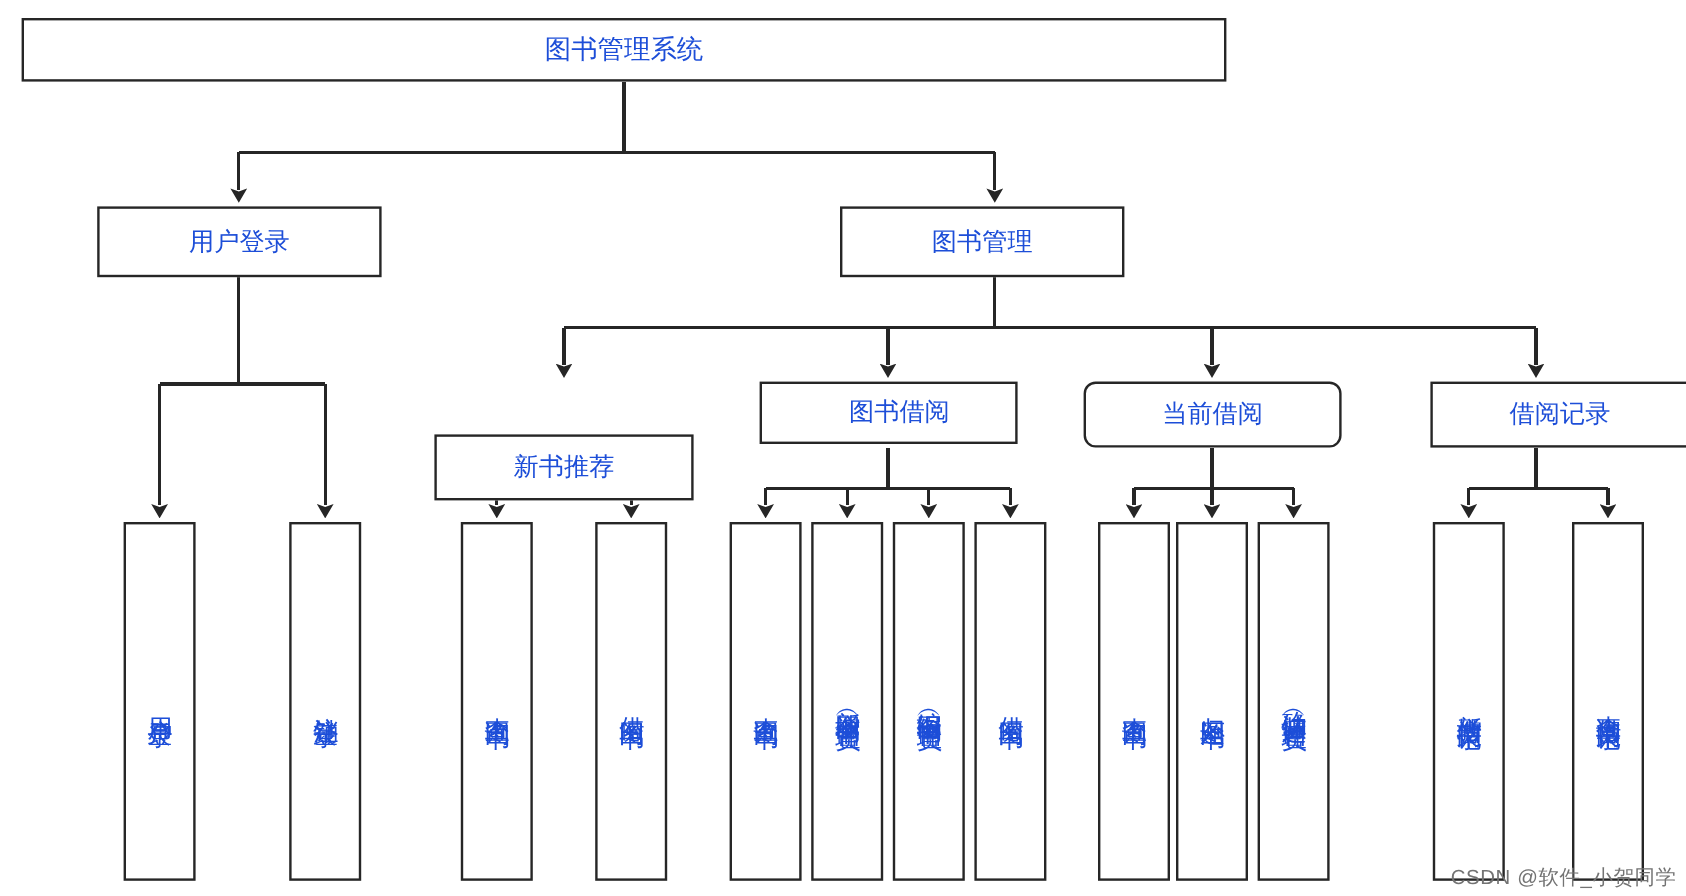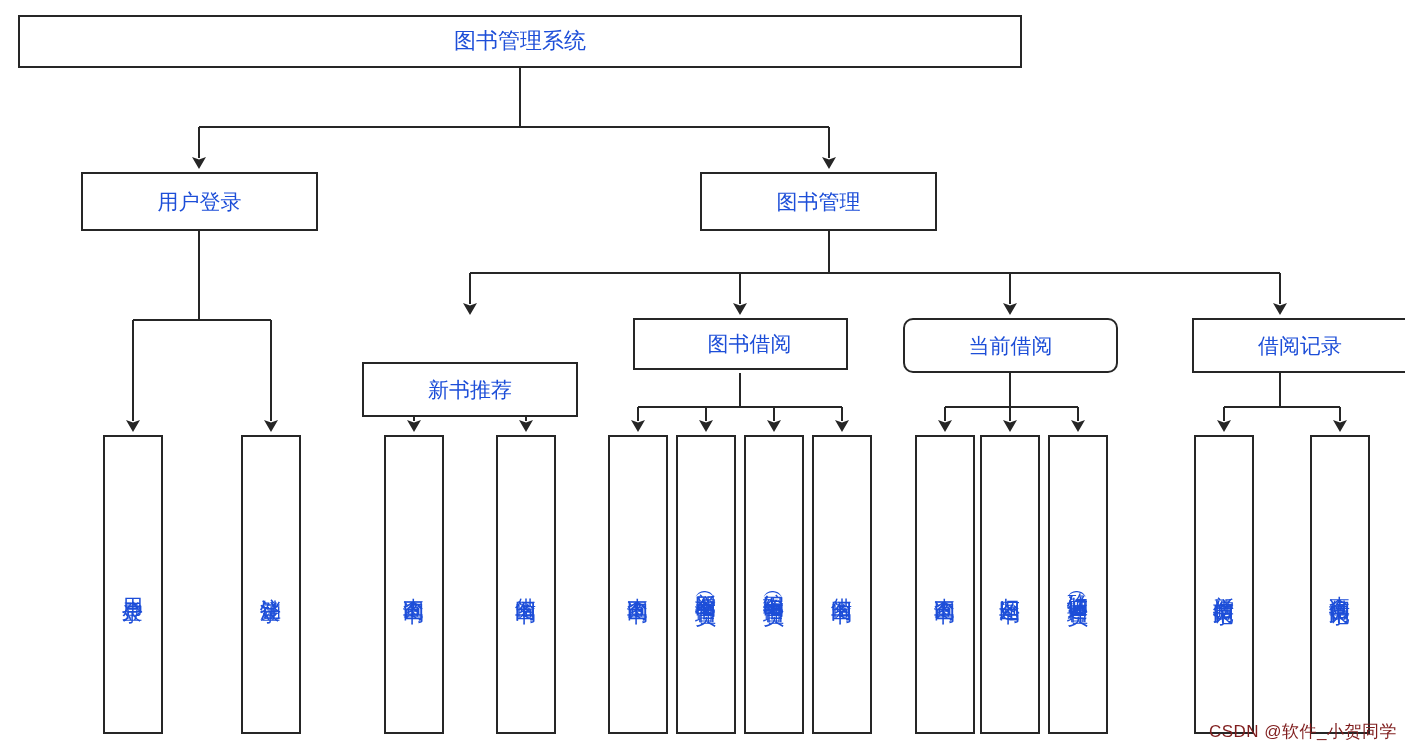--- a/index.html
+++ b/index.html
@@ -51,21 +51,21 @@
     text-orientation: upright;
     font-size: 21px;
     letter-spacing: 2px;
     line-height: 1;
   }
   .watermark {
     position: absolute;
     right: 8px;
     bottom: 4px;
     font-size: 17px;
-    color: #7f1d1d;
+    color: #737373;
     letter-spacing: 0.5px;
     white-space: nowrap;
   }
 </style>
 </head>
 <body>
 
 <div id="diagram-root">
 
   <svg class="layer" viewBox="0 0 1405 747" xmlns="http://www.w3.org/2000/svg">

